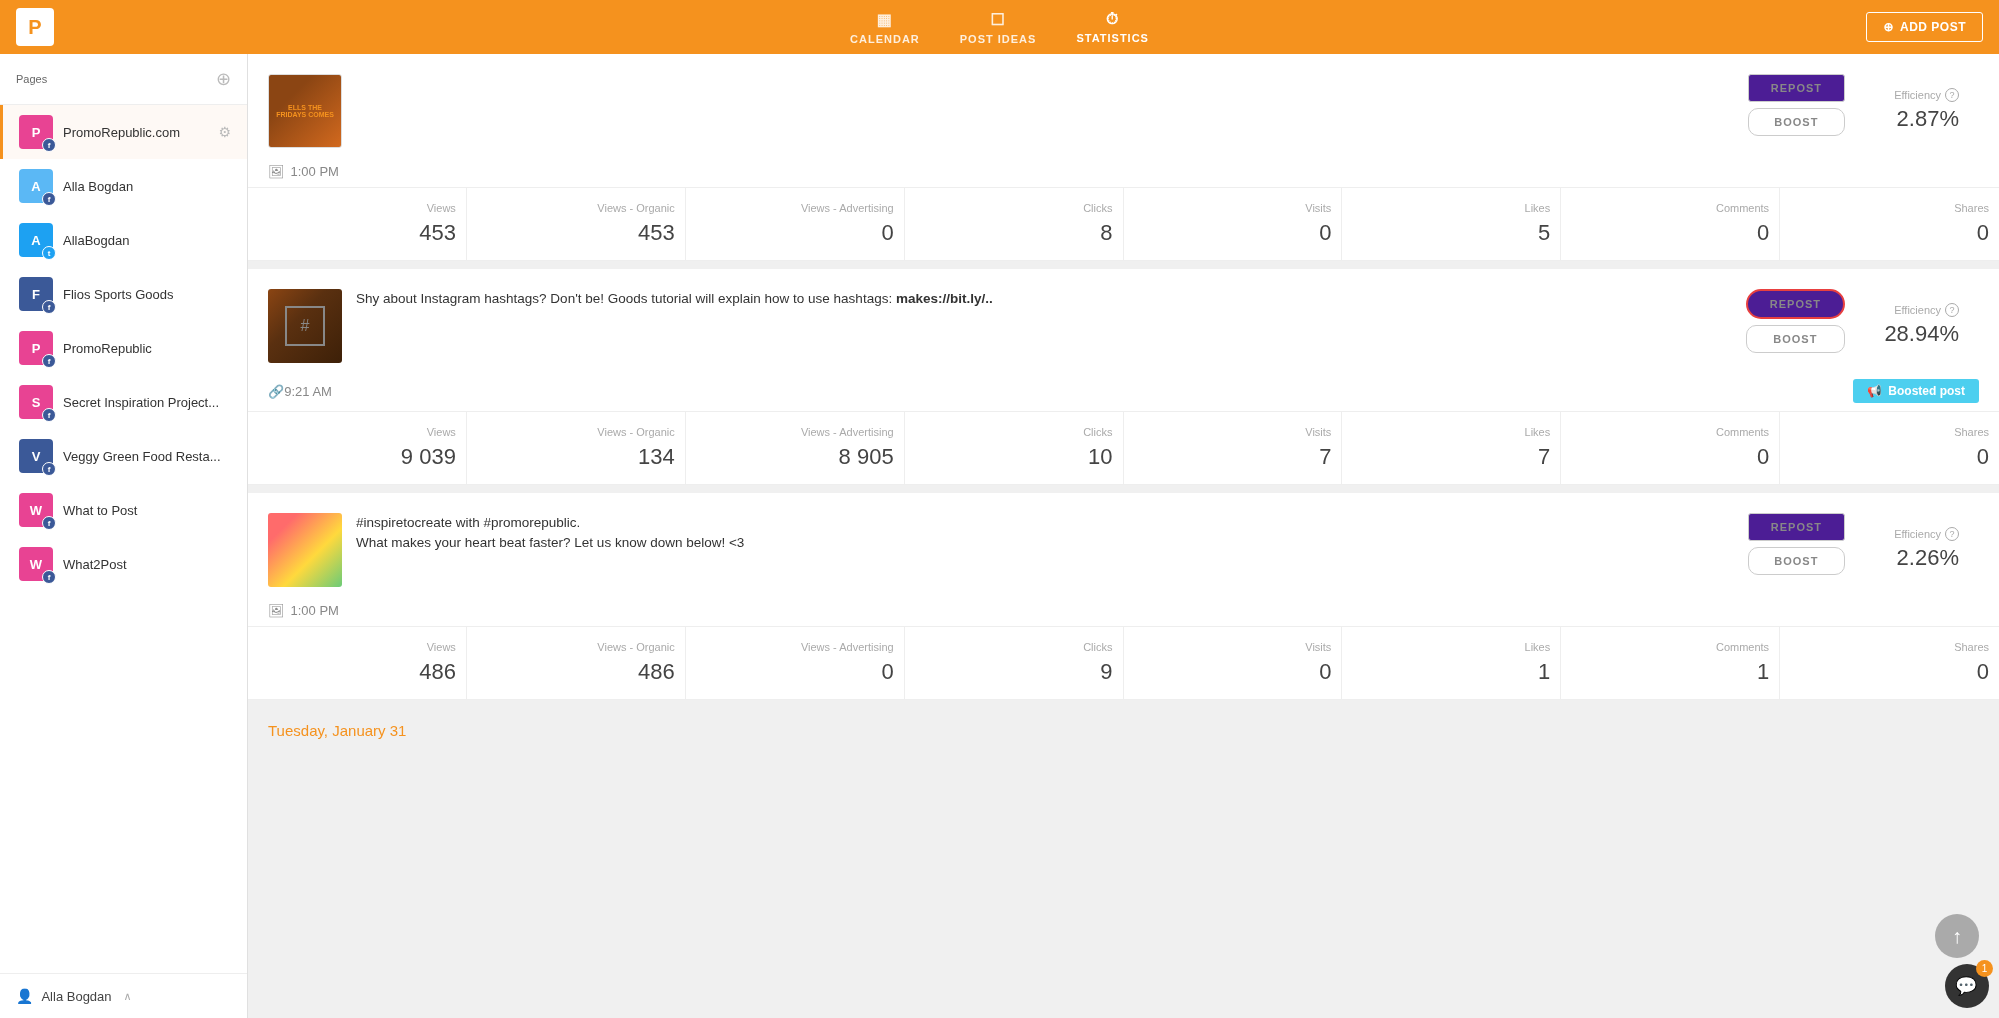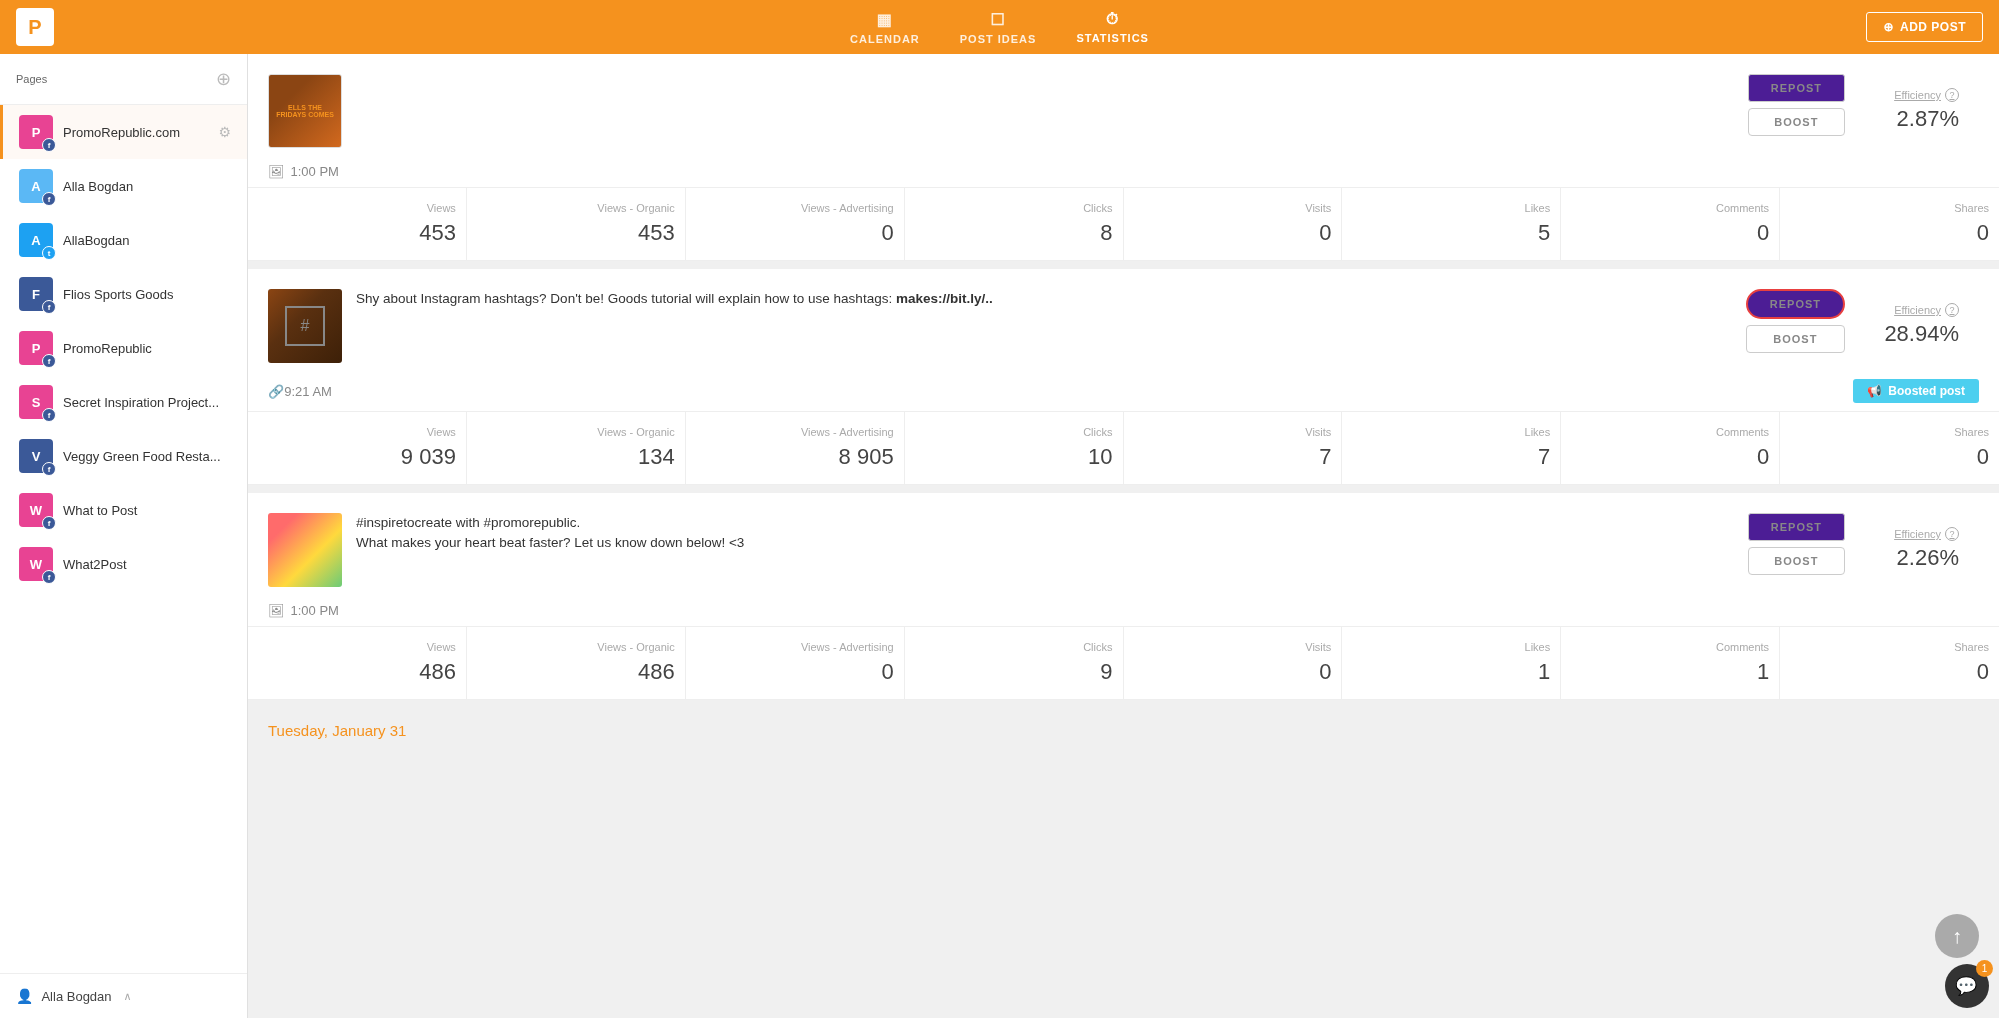--- a/index.html
+++ b/index.html
@@ -255,21 +255,21 @@
     }
     .boost-btn {
       border: 1px solid #ccc;
       background: white;
       color: #888;
       font-size: 11px;
       font-weight: 600;
       letter-spacing: 1px;
       padding: 7px 22px;
       cursor: pointer;
-      border-radius: 4px;
+      border-radius: 10px;
       text-transform: uppercase;
     }
 
     .post-time-row {
       padding: 4px 20px 8px 20px;
       display: flex;
       align-items: center;
       gap: 6px;
       color: #888;
       font-size: 13px;
@@ -319,21 +319,20 @@
       min-width: 120px;
     }
     .efficiency-label {
       font-size: 11px;
       color: #aaa;
       margin-bottom: 4px;
       display: flex;
       align-items: center;
       justify-content: flex-end;
       gap: 4px;
-      text-decoration: underline;
     }
     .efficiency-value {
       font-size: 22px;
       color: #444;
       font-weight: 300;
     }
     .info-icon {
       width: 14px;
       height: 14px;
       border: 1px solid #aaa;

